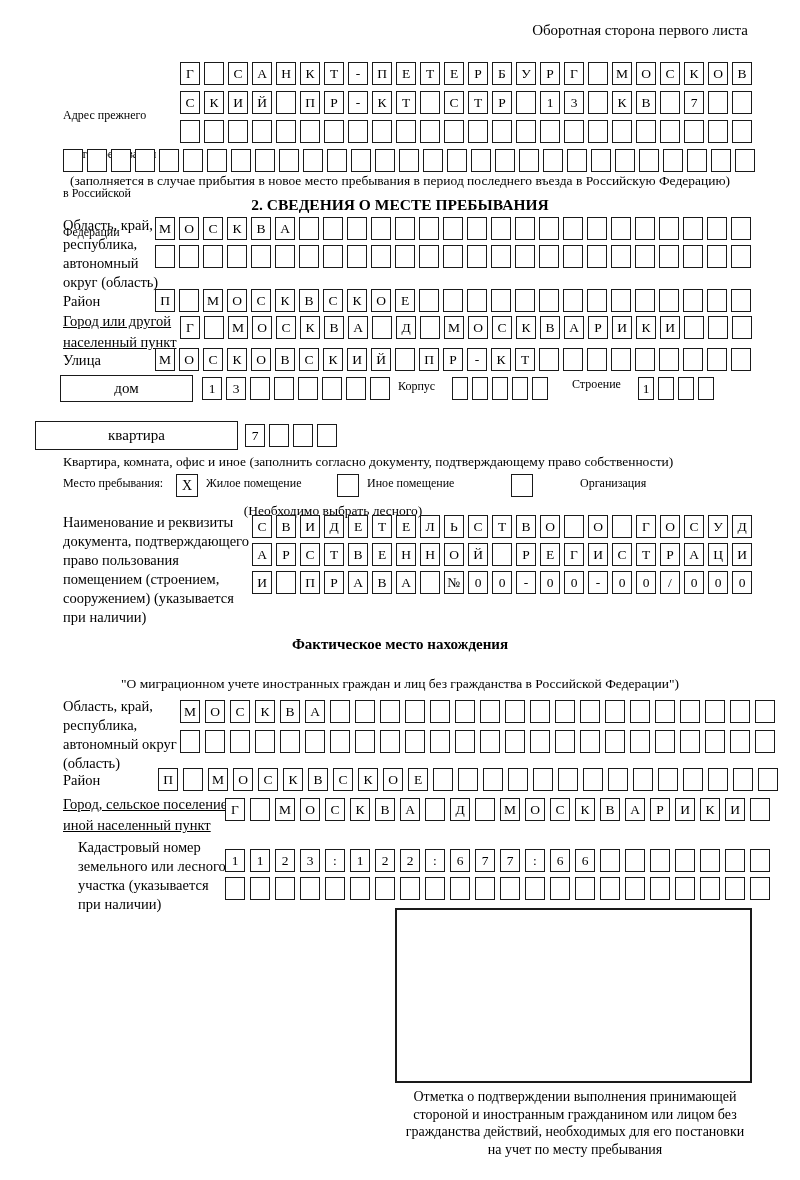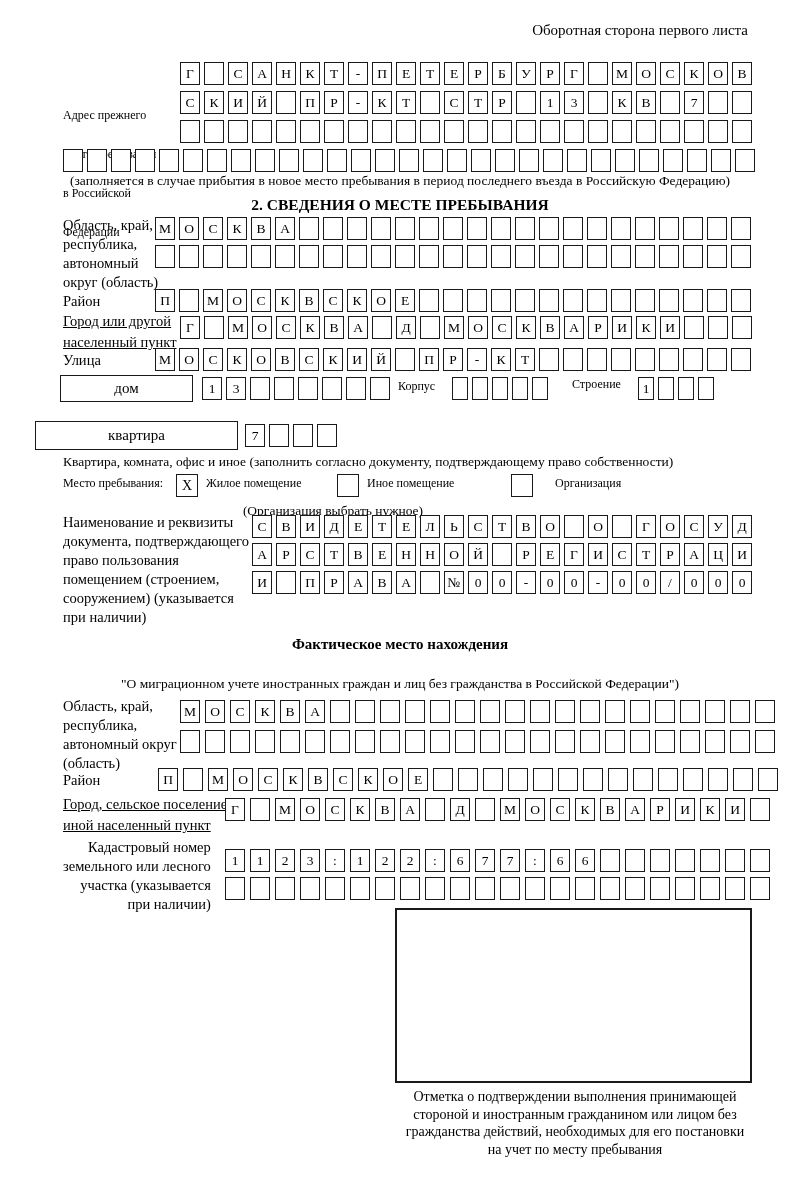--- a/index.html
+++ b/index.html
@@ -335,22 +335,22 @@
       <span class="cell"></span>
     </div>
   <div class="abs noteline" style="left:63px;top:454px;">Квартира, комната, офис и иное (заполнить согласно документу, подтверждающему право собственности)</div>
 
   <div class="abs inlinelbl" style="left:63px;top:476px;">Место пребывания:</div>
   <div class="abs checkbox" style="left:176px;top:474px;">X</div>
   <div class="abs inlinelbl" style="left:206px;top:476px;">Жилое помещение</div>
   <div class="abs checkbox" style="left:337px;top:474px;"></div>
   <div class="abs inlinelbl" style="left:367px;top:476px;font-family:Liberation Serif, serif;">Иное помещение</div>
   <div class="abs checkbox" style="left:511px;top:474px;"></div>
-  <div class="abs inlinelbl" style="left:555px;top:476px;">Организация</div>
-  <div class="abs noteline" style="left:133px;top:503px;width:400px;text-align:center;">(Организация выбрать нужное)</div>
+  <div class="abs inlinelbl" style="left:580px;top:476px;">Организация</div>
+  <div class="abs noteline" style="left:133px;top:503px;width:400px;text-align:center;">(Необходимо выбрать лесного)</div>
 
   <div class="abs lbl" style="left:63px;top:513px;">Наименование и реквизиты
 документа, подтверждающего
 право пользования
 помещением (строением,
 сооружением) (указывается
 при наличии)</div>
   <div class="abs cells" style="left:252px;top:515px;">
       <span class="cell">С</span>
       <span class="cell">В</span>
@@ -530,21 +530,21 @@
       <span class="cell">К</span>
       <span class="cell">В</span>
       <span class="cell">А</span>
       <span class="cell">Р</span>
       <span class="cell">И</span>
       <span class="cell">К</span>
       <span class="cell">И</span>
       <span class="cell"></span>
     </div>
 
-  <div class="abs lbl" style="left:63px;top:838px;text-align:right;">Кадастровый номер
+  <div class="abs lbl" style="left:78px;top:838px;">Кадастровый номер
 земельного или лесного
 участка (указывается
 при наличии)</div>
   <div class="abs cells g5" style="left:225px;top:849px;">
       <span class="cell">1</span>
       <span class="cell">1</span>
       <span class="cell">2</span>
       <span class="cell">3</span>
       <span class="cell">:</span>
       <span class="cell">1</span>

